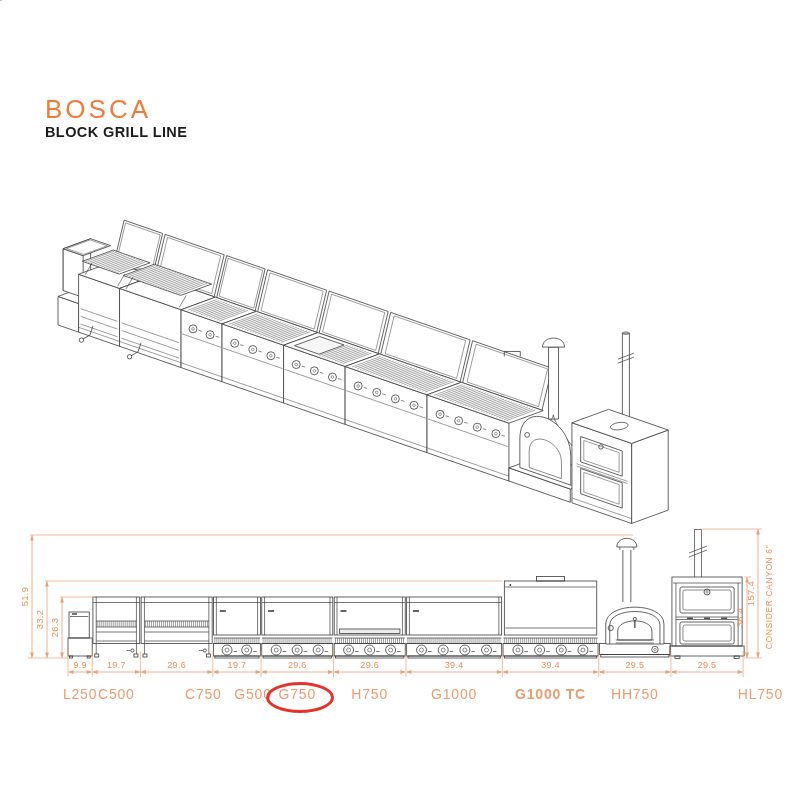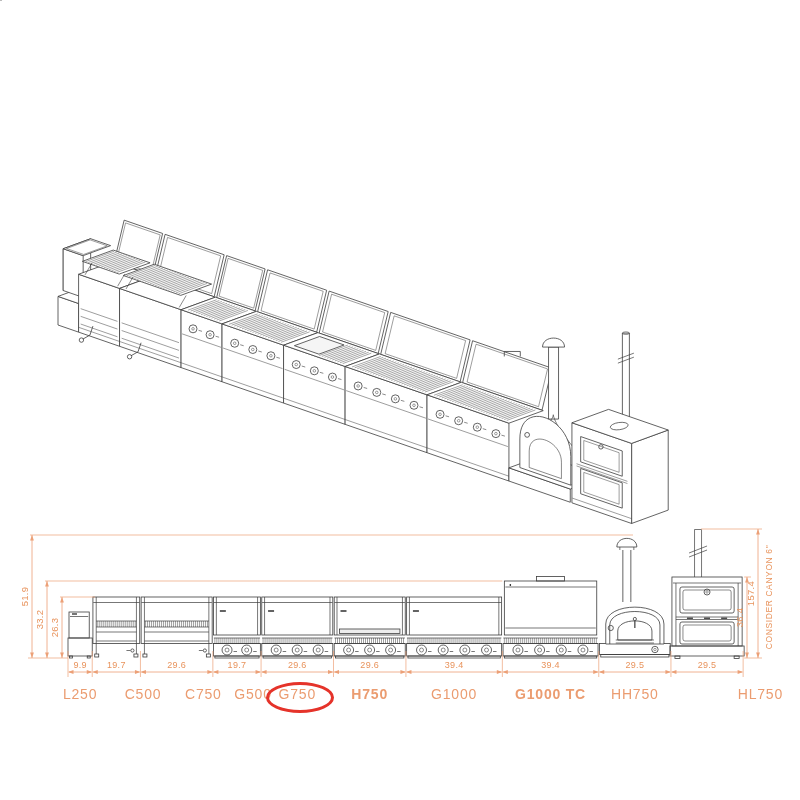--- a/index.html
+++ b/index.html
@@ -12,20 +12,24 @@
   .labels-row{position:absolute;left:0;top:0;width:800px;height:800px;pointer-events:none;padding-left:33px;}
   .model-label{position:absolute;width:90px;text-align:center;font-size:14px;letter-spacing:0.8px;
                color:#EB9C70;top:686px;}
   .highlight-ellipse{position:absolute;border:3px solid #E5332A;border-radius:50%;
                      width:62px;height:25px;top:682px;}
 </style>
 </head>
 <body>
 
 <div class="page">
+  <div class="brand">
+    <h1>BOSCA</h1>
+    <h2>BLOCK GRILL LINE</h2>
+  </div>
 
   <svg id="drawing" width="800" height="800" viewBox="0 0 800 800">
       <g>
         <path d="M58,325 L78.5821,332.12206 L78.5821,303.52205999999995 L58,296.4 Z" fill="#fff" stroke="#3C3C3C" stroke-width="0.8" stroke-linejoin="round"></path>
         <path d="M58,296.4 L78.5821,303.52205999999995 L112.9021,290.98206 L92.32000000000001,283.85999999999996 Z" fill="#fff" stroke="#3C3C3C" stroke-width="0.8" stroke-linejoin="round"></path>
         <path d="M63.1997,290.54382 L90.6557,280.51182 L90.6557,238.71182 L63.1997,248.74381999999997 Z" fill="#fff" stroke="#3C3C3C" stroke-width="0.8" stroke-linejoin="round"></path>
         <path d="M63.1997,290.54382 L83.1581,297.45006 L83.1581,255.65006 L63.1997,248.74381999999997 Z" fill="#fff" stroke="#3C3C3C" stroke-width="0.8" stroke-linejoin="round"></path>
         <path d="M63.1997,248.74381999999997 L83.1581,255.65006 L110.61410000000001,245.61806 L90.6557,238.71182 Z" fill="#fff" stroke="#3C3C3C" stroke-width="0.8" stroke-linejoin="round"></path>
         <path d="M66.518708,248.52501679999997 L83.68293200000001,254.4643832 L107.29509200000001,245.8368632 L90.13086799999999,239.8974968 Z" fill="none" stroke="#3C3C3C" stroke-width="0.5" stroke-linejoin="round"></path>
         <line x1="2" y1="0" x2="0" y2="0" stroke="#3C3C3C" stroke-width="0.7"></line>
@@ -784,24 +788,24 @@
         <polygon points="758,529 756.1,534.5 759.9,534.5" fill="#ECA077"></polygon>
         <polygon points="758,658 756.1,652.5 759.9,652.5" fill="#ECA077"></polygon>
         <text x="754" y="593.5" fill="#E8935C" font-size="9.5" text-anchor="middle" letter-spacing="0.3" transform="rotate(-90 754 593.5)">157.4</text>
         <line x1="744.1273" y1="658" x2="762" y2="658" stroke="#ECA077" stroke-width="0.7"></line>
         <text x="772" y="597" fill="#E8935C" font-size="8.5" text-anchor="middle" letter-spacing="0.6" transform="rotate(-90 772 597)">CONSIDER CANYON 6"</text>
       </g>
     </svg>
 
   <div class="labels-row">
       <span class="model-label" style="left: 35.1127px;">L250</span>
-      <span class="model-label" style="left: 71.3282px; text-align: right;">C500</span>
+      <span class="model-label" style="left: 71.3282px;">C500</span>
       <span class="model-label" style="left: 131.647px; text-align: right;">C750</span>
       <span class="model-label" style="left: 208px;">G500</span>
       <div class="highlight-ellipse" style="left: 266.284px;"></div>
       <span class="model-label" style="left: 252.284px;">G750</span>
-      <span class="model-label" style="left: 324.715px; font-weight: bold;">H750</span>
+      <span class="model-label" style="left: 324.715px;">H750</span>
       <span class="model-label" style="left: 409.137px;">G1000</span>
       <span class="model-label" style="left: 505.548px; font-weight: bold;">G1000 TC</span>
       <span class="model-label" style="left: 589.848px;">HH750</span>
       <span class="model-label" style="left: 693px; text-align: right;">HL750</span>
     </div>
 </div>
 
 </body></html>

